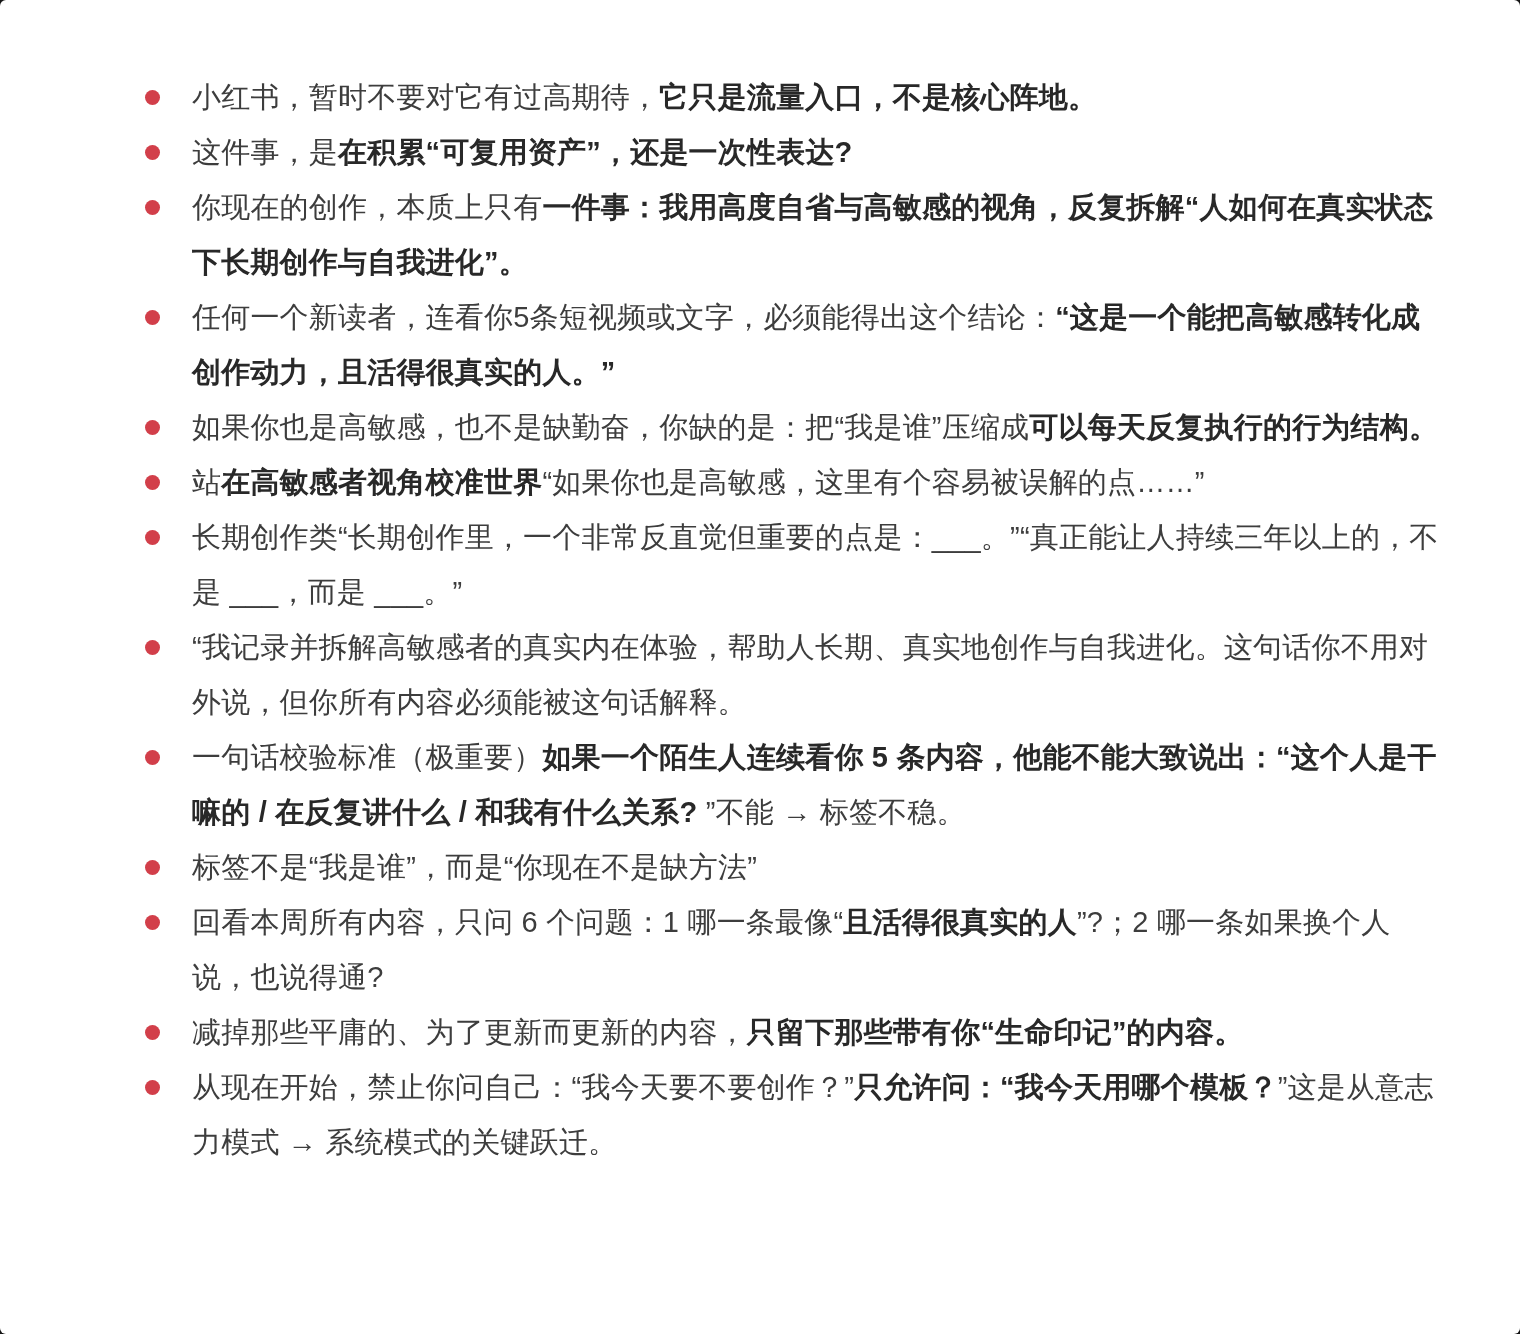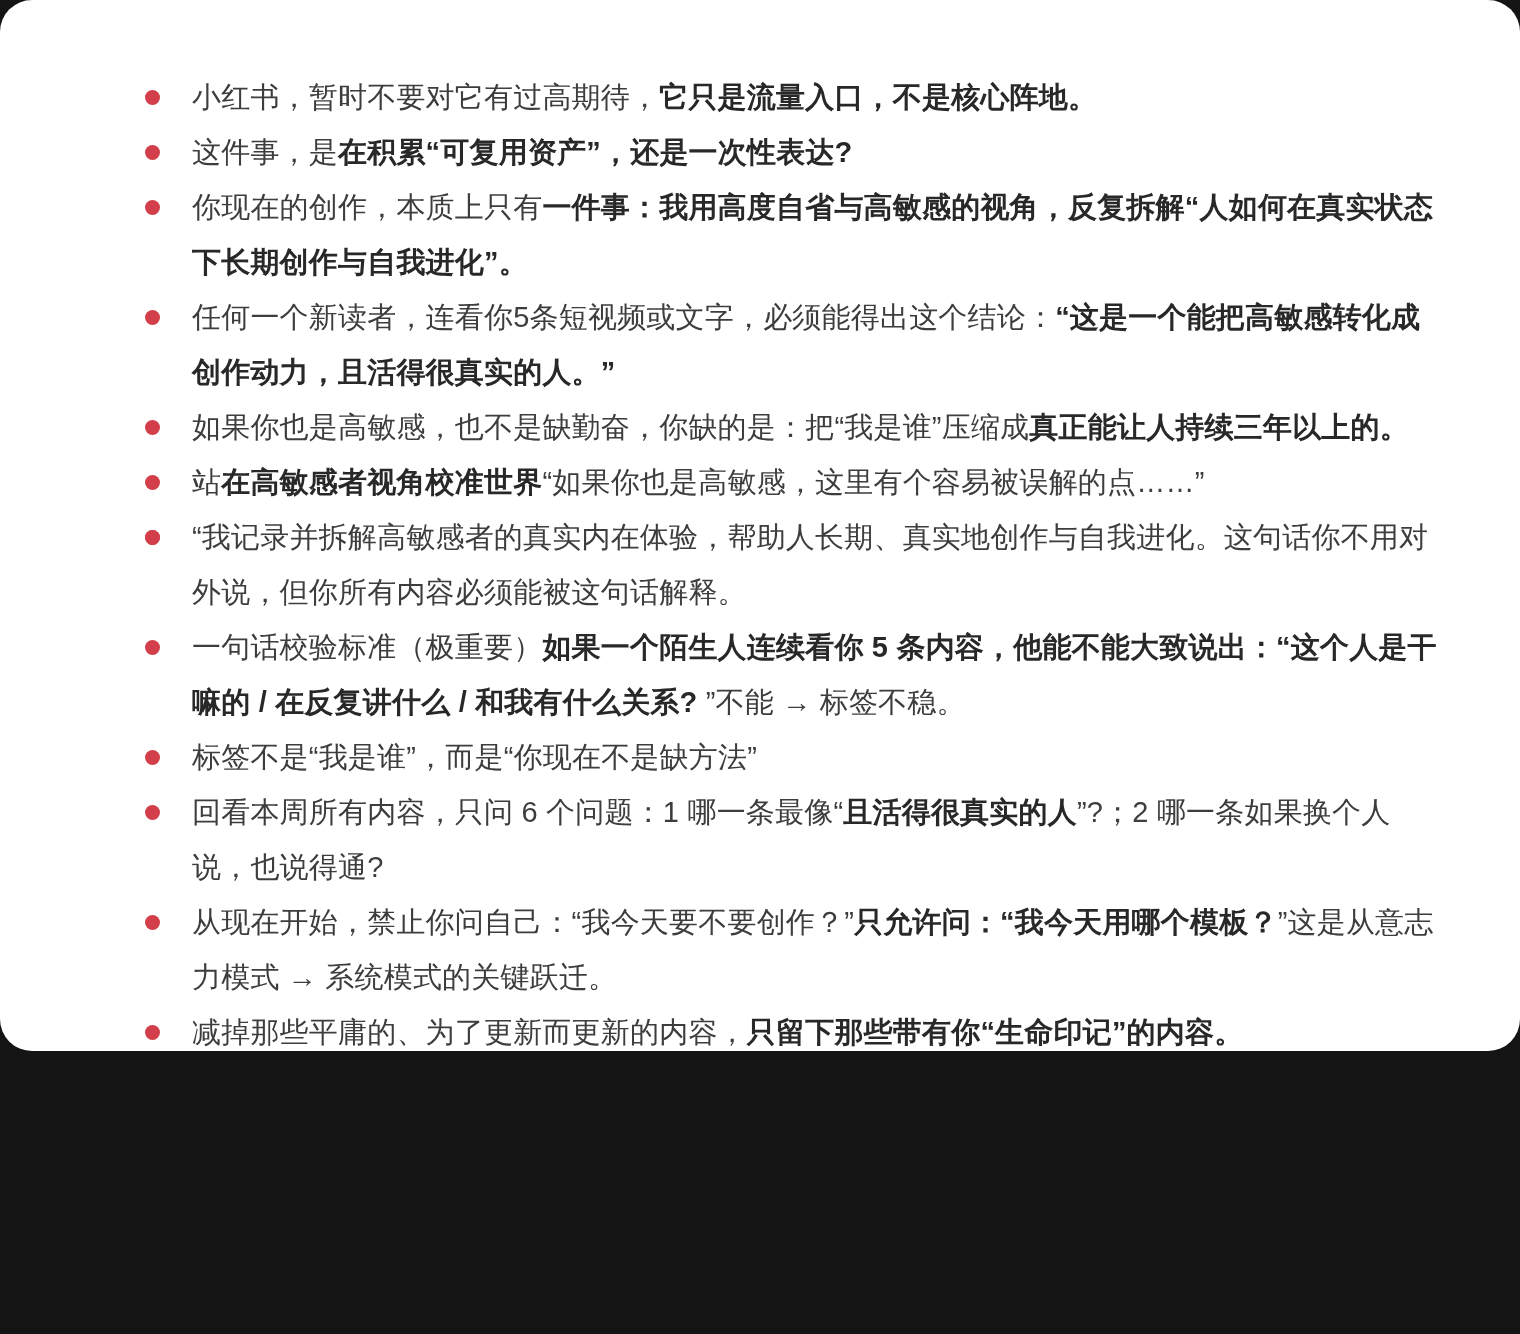--- a/index.html
+++ b/index.html
@@ -1,20 +1,20 @@
 <!DOCTYPE html>
 <html><head>
 <meta charset="utf-8">
 <style>
   html, body { margin: 0; padding: 0; background: #141414; }
   .card {
     width: 1520px;
-    height: 1051px;
+    height: 1334px;
     background: #ffffff;
-    border-radius: 32px;
+    border-radius: 6px;
     box-sizing: border-box;
     padding: 70px 80px 12px 192px;
     overflow: hidden;
     font-family: "Liberation Sans", "DejaVu Sans", sans-serif;
   }
   ul.bullet-list {
     list-style: none;
     margin: 0;
     padding: 0;
     max-width: 1248px;
@@ -43,23 +43,23 @@
 </style>
 </head>
 <body>
 
 <main class="card">
   <ul class="bullet-list" id="bullet-list">
       <li><span class="dot" style="background: rgb(210, 63, 74);"></span><span>小红书，暂时不要对它有过高期待，</span><strong>它只是流量入口，不是核心阵地。</strong></li>
       <li><span class="dot" style="background: rgb(210, 63, 74);"></span><span>这件事，是</span><strong>在积累“可复用资产”，还是一次性表达?</strong></li>
       <li><span class="dot" style="background: rgb(210, 63, 74);"></span><span>你现在的创作，本质上只有</span><strong>一件事：我用高度自省与高敏感的视角，反复拆解“人如何在真实状态下长期创作与自我进化”。</strong></li>
       <li><span class="dot" style="background: rgb(210, 63, 74);"></span><span>任何一个新读者，连看你5条短视频或文字，必须能得出这个结论：</span><strong>“这是一个能把高敏感转化成创作动力，且活得很真实的人。”</strong></li>
-      <li><span class="dot" style="background: rgb(210, 63, 74);"></span><span>如果你也是高敏感，也不是缺勤奋，你缺的是：把“我是谁”压缩成</span><strong>真正能让人持续三年以上的。</strong></li>
+      <li><span class="dot" style="background: rgb(210, 63, 74);"></span><span>如果你也是高敏感，也不是缺勤奋，你缺的是：把“我是谁”压缩成</span><strong>可以每天反复执行的行为结构。</strong></li>
       <li><span class="dot" style="background: rgb(210, 63, 74);"></span><span>站</span><strong>在高敏感者视角校准世界</strong><span>“如果你也是高敏感，这里有个容易被误解的点……”</span></li>
-      <li><span class="dot" style="background: rgb(210, 63, 74);"></span></li>
+      <li><span class="dot" style="background: rgb(210, 63, 74);"></span><span>长期创作类“长期创作里，一个非常反直觉但重要的点是：___。”“真正能让人持续三年以上的，不是 ___，而是 ___。”</span></li>
       <li><span class="dot" style="background: rgb(210, 63, 74);"></span><span>“我记录并拆解高敏感者的真实内在体验，帮助人长期、真实地创作与自我进化。这句话你不用对外说，但你所有内容必须能被这句话解释。</span></li>
       <li><span class="dot" style="background: rgb(210, 63, 74);"></span><span>一句话校验标准（极重要）</span><strong>如果一个陌生人连续看你 5 条内容，他能不能大致说出：“这个人是干嘛的 / 在反复讲什么 / 和我有什么关系?</strong><span> ”不能 → 标签不稳。</span></li>
       <li><span class="dot" style="background: rgb(210, 63, 74);"></span><span>标签不是“我是谁”，而是“你现在不是缺方法”</span></li>
       <li><span class="dot" style="background: rgb(210, 63, 74);"></span><span>回看本周所有内容，只问 6 个问题：1 哪一条最像“</span><strong>且活得很真实的人</strong><span>”?；2 哪一条如果换个人说，也说得通?</span></li>
+      <li><span class="dot" style="background: rgb(210, 63, 74);"></span><span>减掉那些平庸的、为了更新而更新的内容，</span><strong>只留下那些带有你“生命印记”的内容。</strong></li>
       <li><span class="dot" style="background: rgb(210, 63, 74);"></span><span>从现在开始，禁止你问自己：“我今天要不要创作？”</span><strong>只允许问：“我今天用哪个模板？</strong><span>”这是从意志力模式 → 系统模式的关键跃迁。</span></li>
-      <li><span class="dot" style="background: rgb(210, 63, 74);"></span><span>减掉那些平庸的、为了更新而更新的内容，</span><strong>只留下那些带有你“生命印记”的内容。</strong></li>
     </ul>
 </main>
 
 </body></html>

